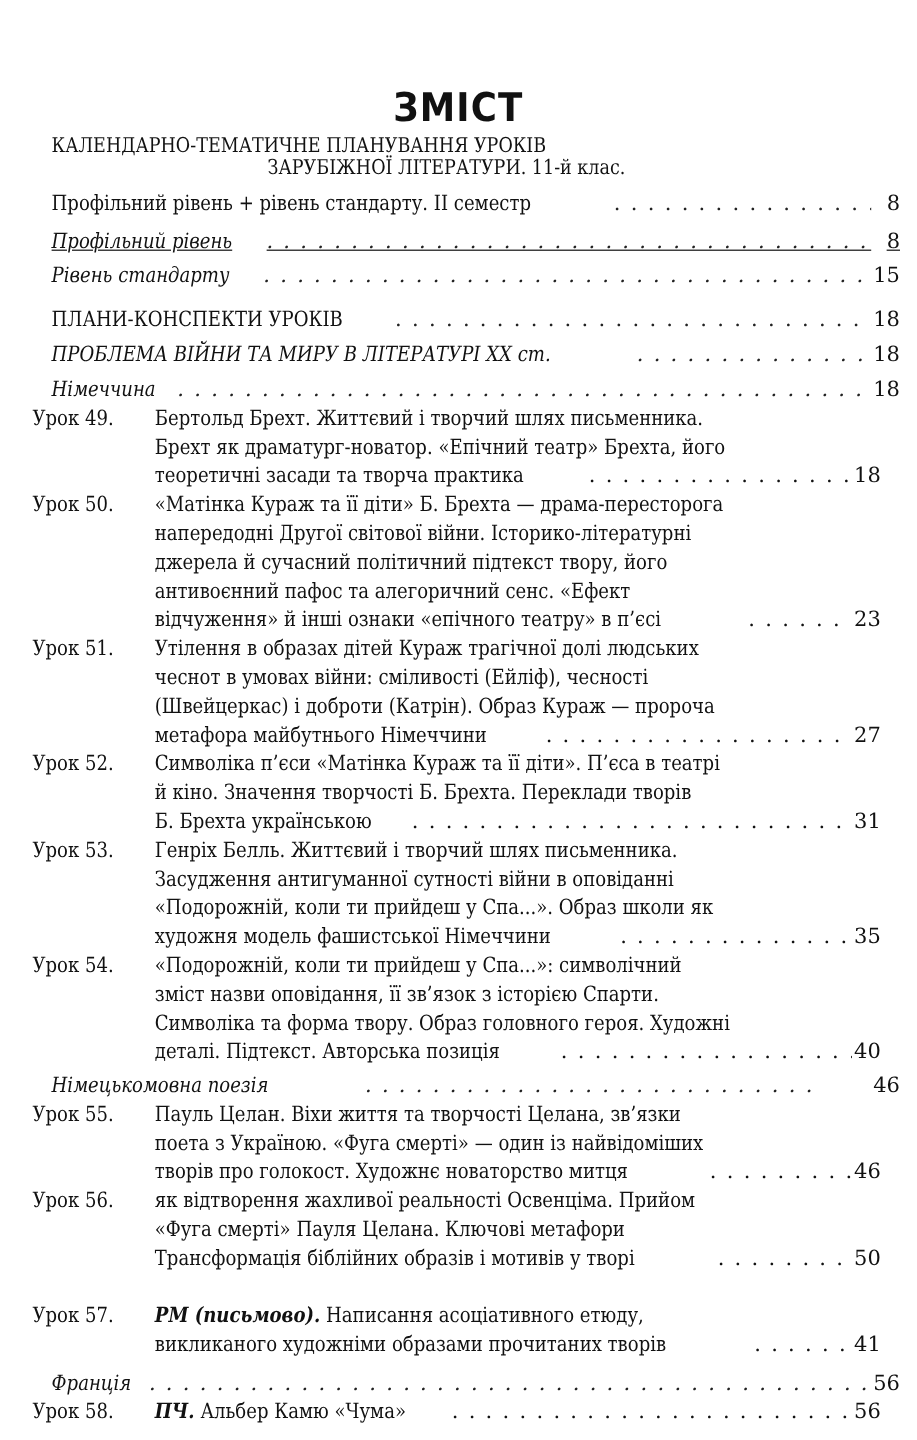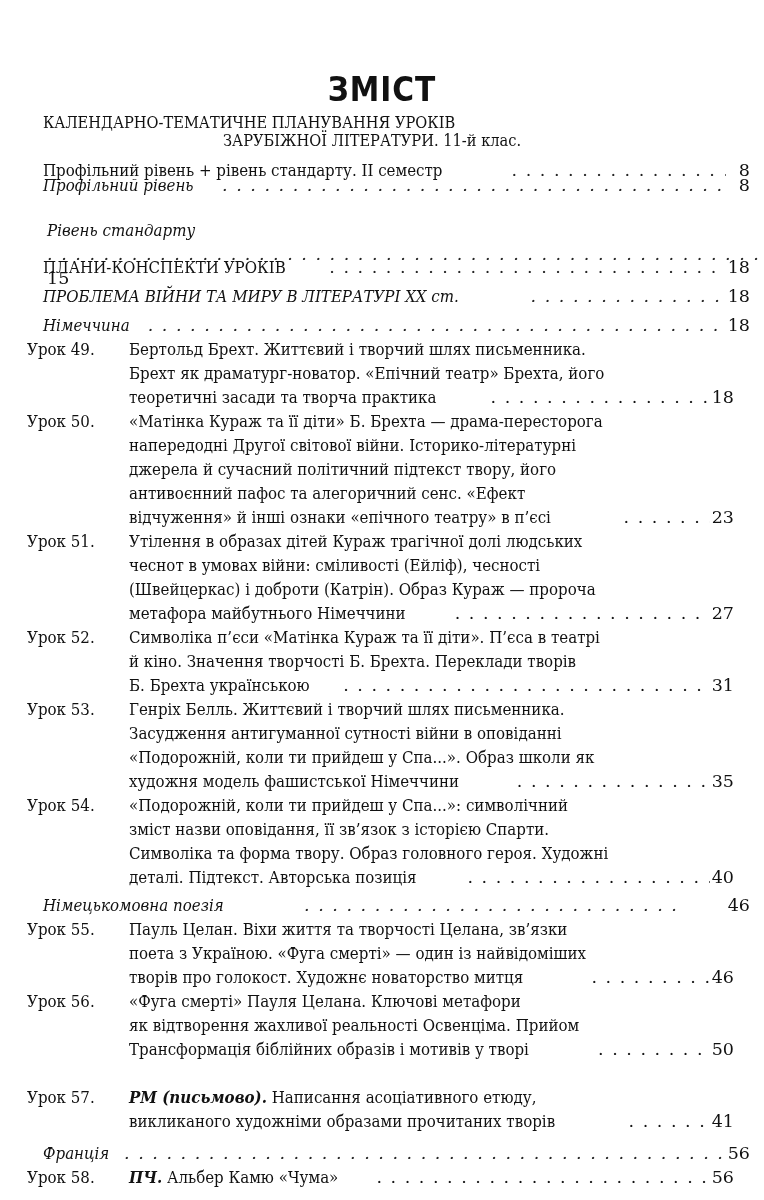--- a/index.html
+++ b/index.html
@@ -39,26 +39,26 @@
   </div>
   <div class="line caps" style="top:128px;justify-content:center;">
     <span class="txt squeeze">ЗАРУБІЖНОЇ ЛІТЕРАТУРИ. 11-й клас.</span>
   </div>
 
   <div class="line" style="top:158px;">
     <span class="txt squeeze">Профільний рівень + рівень стандарту. II семестр</span>
     <span class="dots"></span>
     <span class="pg">8</span>
   </div>
-  <div class="line it" style="top:173px;">
+  <div class="line it" style="top:190px;text-decoration:underline;">
     <span class="txt squeeze">Профільний рівень</span>
     <span class="dots"></span>
     <span class="pg" style="font-style:normal">8</span>
   </div>
-  <div class="line it" style="top:218px;flex-direction:column;">
+  <div class="line it" style="top:218px;">
     <span class="txt squeeze">Рівень стандарту</span>
     <span class="dots"></span>
     <span class="pg" style="font-style:normal">15</span>
   </div>
 
   <div class="line" style="top:255px;">
     <span class="txt squeeze">ПЛАНИ-КОНСПЕКТИ УРОКІВ</span>
     <span class="dots"></span>
     <span class="pg">18</span>
   </div>
@@ -210,24 +210,24 @@
           <span class="dots"></span>
           <span class="pg">46</span>
         </div>
     </div>
   </div>
 
   <div class="lesson" style="top:989px;">
     <span class="num squeeze">Урок 56.</span>
     <div class="body">
       <div class="row">
+          <span class="squeeze">як відтворення жахливої реальності Освенціма. Прийом</span>
+        </div>
+      <div class="row">
           <span class="squeeze">«Фуга смерті» Пауля Целана. Ключові метафори</span>
-        </div>
-      <div class="row">
-          <span class="squeeze">як відтворення жахливої реальності Освенціма. Прийом</span>
         </div>
       <div class="row">
           <span class="squeeze">Трансформація біблійних образів і мотивів у творі</span>
           <span class="dots"></span>
           <span class="pg">50</span>
         </div>
     </div>
   </div>
 
   <div class="lesson" style="top:1085px;">

